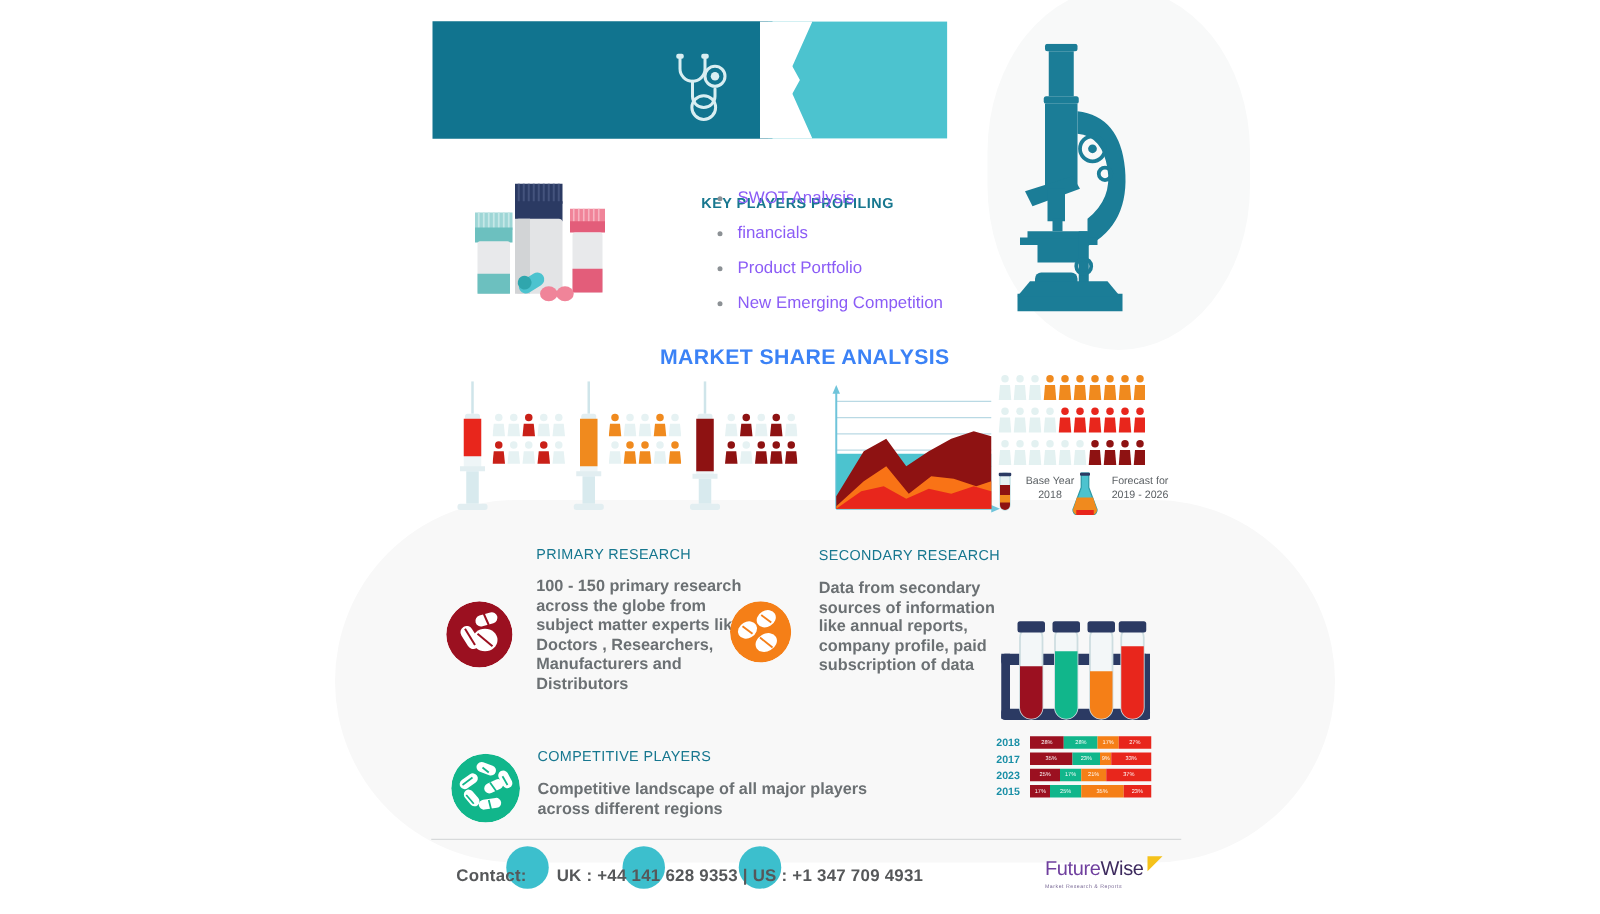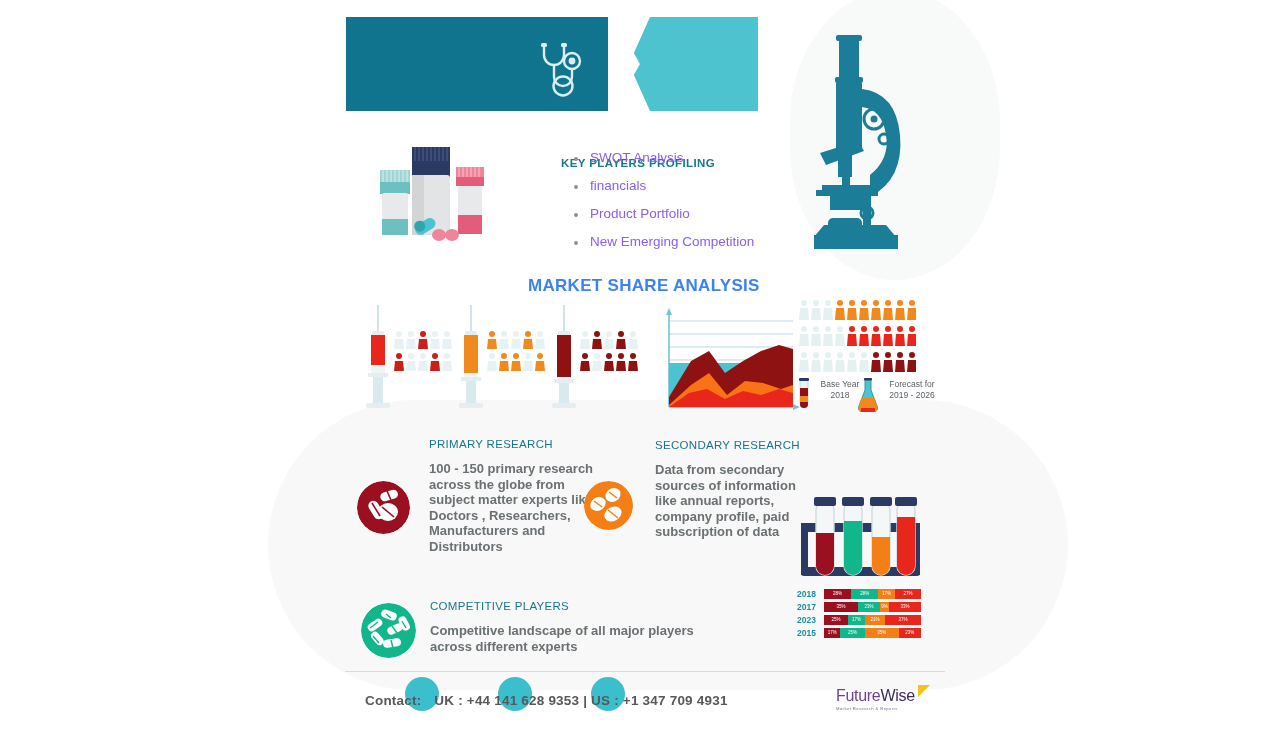--- a/index.html
+++ b/index.html
@@ -115,21 +115,21 @@
   }
   .year-bar { position: absolute; left: 27px; top: 0; height: 10px; width: 97px; display: flex; }
   .seg { height: 10px; font-size: 4.5px; color: #ffffff; line-height: 10px; text-align: center; overflow: hidden; }
 
   
   .divider { position: absolute; left: 345px; top: 671px; width: 600px; height: 1px; background: #d8dadb; }
   .contact {
     position: absolute; left: 365px; top: 693px;
     font-size: 13.5px; font-weight: bold; color: #56585a; letter-spacing: 0.2px;
   }
-  .contact .lbl { margin-right: 9px; }
+  .contact .lbl { margin-right: 20px; }
   .logo { position: absolute; left: 836px; top: 687px; width: 96px; height: 28px; }
   .logo-main { font-size: 16px; font-weight: normal; letter-spacing: -0.3px; }
   .logo-future { color: #6f3f9e; }
   .logo-wise { color: #3d2a5e; }
   .logo-tag { font-size: 4.2px; color: #7a6a96; letter-spacing: 0.4px; margin-top: 1px; }
   .logo-flag { position: absolute; left: 82px; top: -2px; width: 0; height: 0;
     border-left: 12px solid #f5c21b; border-bottom: 12px solid transparent; }
 </style>
 </head>
 <body>
@@ -606,21 +606,21 @@
       <ellipse cx="29" cy="33" rx="9" ry="7" transform="rotate(-30 29 33)"></ellipse>
     </g>
     <g stroke="#f57f17" stroke-width="1.5">
       <line x1="10" y1="20" x2="18" y2="26"></line>
       <line x1="25" y1="11" x2="33" y2="17"></line>
       <line x1="24" y1="29" x2="34" y2="37"></line>
     </g>
   </svg>
 
   <div class="res-title" id="competitive-title">COMPETITIVE PLAYERS</div>
-  <div class="res-body" id="competitive-body">Competitive landscape of all major players across different experts</div>
+  <div class="res-body" id="competitive-body">Competitive landscape of all major players across different regions</div>
   <svg class="res-icon" id="competitive-icon" viewBox="0 0 55 55">
     <circle cx="27.5" cy="27.5" r="27.5" fill="#11b68b"></circle>
     <g fill="#ffffff">
       <rect x="6" y="18" width="16" height="8" rx="4" transform="rotate(-35 14 22)"></rect>
       <rect x="20" y="8" width="16" height="8" rx="4" transform="rotate(20 28 12)"></rect>
       <rect x="36" y="16" width="15" height="8" rx="4" transform="rotate(62 43 20)"></rect>
       <rect x="9" y="31" width="15" height="8" rx="4" transform="rotate(50 16 35)"></rect>
       <rect x="26" y="22" width="16" height="8" rx="4" transform="rotate(-25 34 26)"></rect>
       <rect x="22" y="36" width="18" height="8" rx="4" transform="rotate(-8 31 40)"></rect>
     </g>

